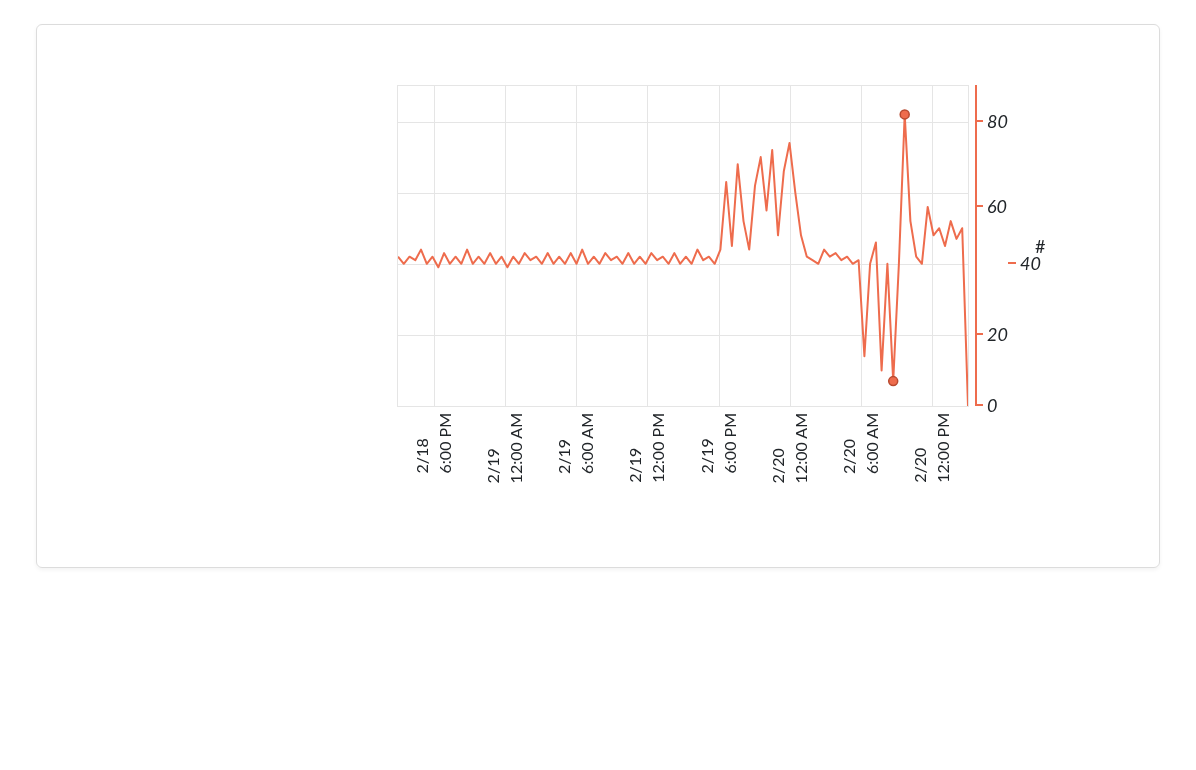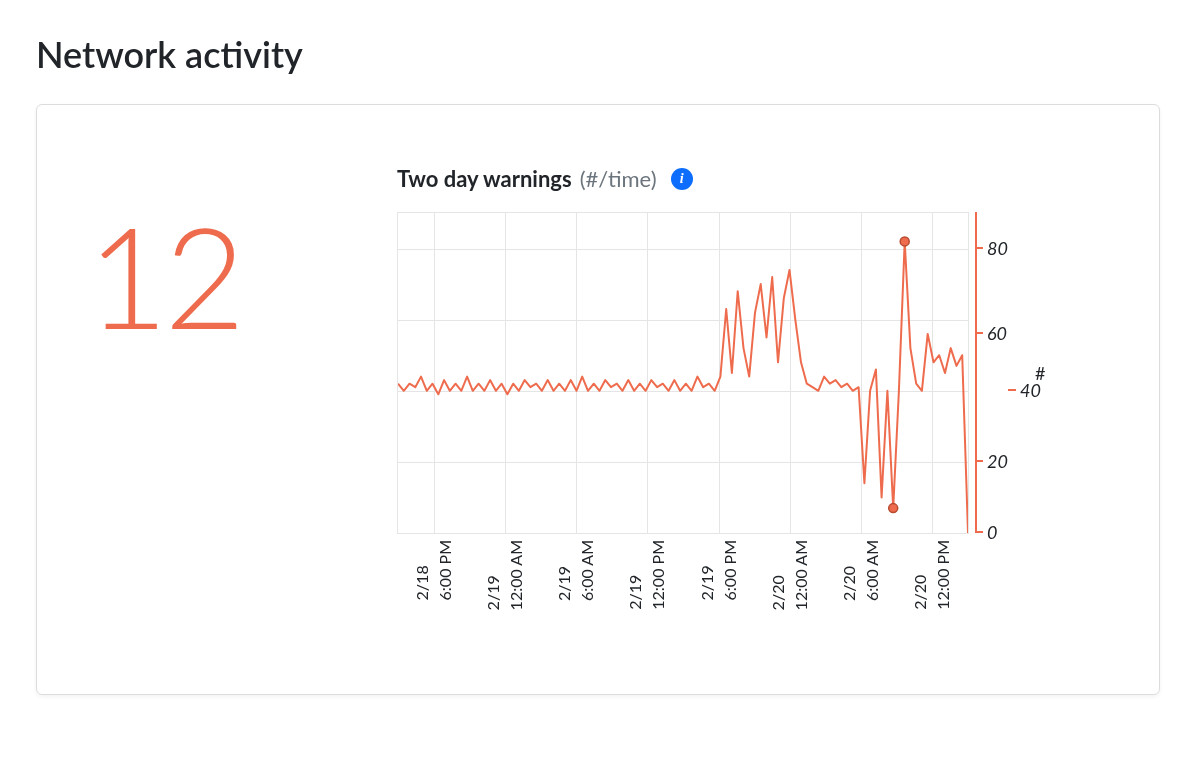--- a/index.html
+++ b/index.html
@@ -59,34 +59,27 @@
     color:var(--text);
     white-space:nowrap;
   }
   svg.line{position:absolute;top:0;left:0;width:100%;height:100%;}
   .dot{fill:var(--accent);stroke:#b84a30;stroke-width:1.5;}
 </style>
 </head>
 <body>
 
 <div class="wrap">
-  <h1 class="page-title">Network activity</h1>
 
   <div class="card">
 
     <div class="kpi">
-      <div class="kpi-num">12</div>
     </div>
 
     <div class="chart-block">
-      <div class="chart-title">
-        <span>Two day warnings</span>
-        <span class="sub">(#/time)</span>
-        <span class="info-icon">i</span>
-      </div>
 
       <div class="chart-grid" id="chart-grid" style="width: 658px;">
 
       <div class="plot-box" style="width: 570px; height: 320px;">
             <div class="gridline-v" style="left: 35.625px;"></div>
             <div class="gridline-v" style="left: 106.875px;"></div>
             <div class="gridline-v" style="left: 178.125px;"></div>
             <div class="gridline-v" style="left: 249.375px;"></div>
             <div class="gridline-v" style="left: 320.625px;"></div>
             <div class="gridline-v" style="left: 391.875px;"></div>

